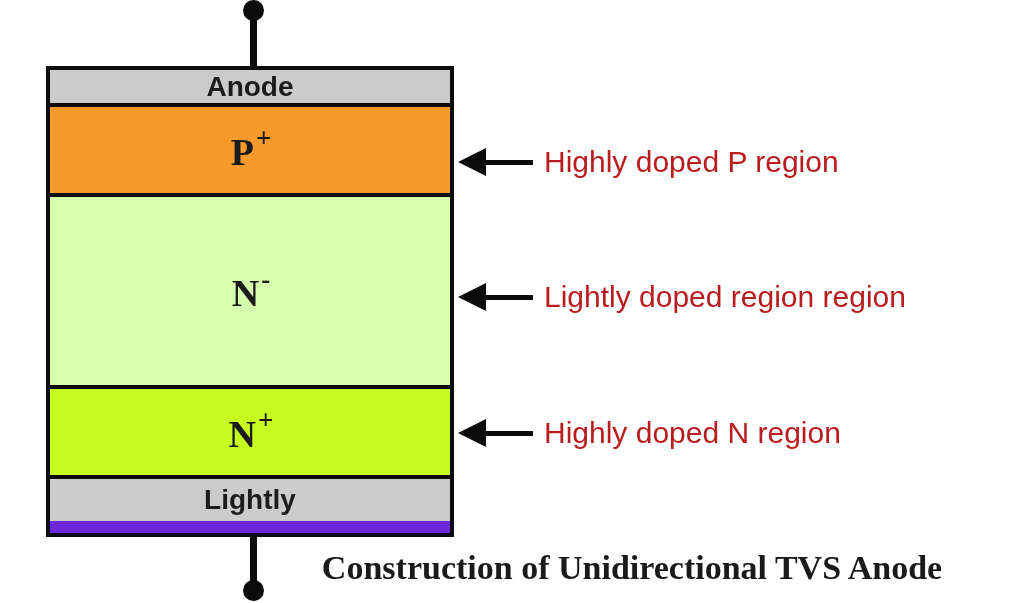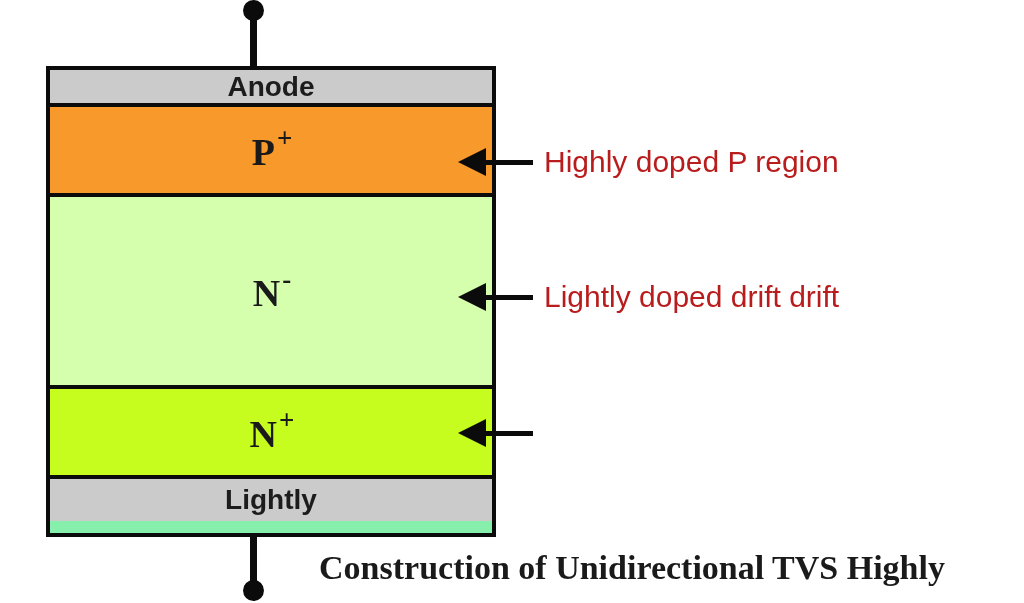--- a/index.html
+++ b/index.html
@@ -28,23 +28,23 @@
     background: #0b0b0b;
     left: 250px;
   }
   .wire.top    { top: 10px;  height: 57px; }
   .wire.bottom { top: 536px; height: 49px; }
 
   
   .stack {
     position: absolute;
     left: 46px; top: 66px;
-    width: 450px; height: 471px;
+    width: 408px; height: 471px;
     border: 4px solid #0b0b0b;
-    background: #86efac;
+    background: #6d28d9;
   }
   .layer {
     width: 100%;
     display: flex;
     align-items: center;
     justify-content: center;
     border-bottom: 4px solid #0b0b0b;
   }
   .layer.last { border-bottom: none; }
   .contact {
@@ -152,23 +152,24 @@
 
   <div class="annotation a1">
     <span class="arrow-head"></span>
     <span class="arrow-shaft"></span>
     <span class="annotation-label">Highly doped P region</span>
   </div>
 
   <div class="annotation a2">
     <span class="arrow-head"></span>
     <span class="arrow-shaft"></span>
-    <span class="annotation-label">Lightly doped drift drift</span>
+    <span class="annotation-label">Lightly doped region region</span>
   </div>
 
   <div class="annotation a3">
     <span class="arrow-head"></span>
     <span class="arrow-shaft"></span>
+    <span class="annotation-label">Highly doped N region</span>
   </div>
 
-  <div class="caption">Construction of Unidirectional TVS Highly</div>
+  <div class="caption">Construction of Unidirectional TVS Anode</div>
 
 </div>
 
 </body></html>

